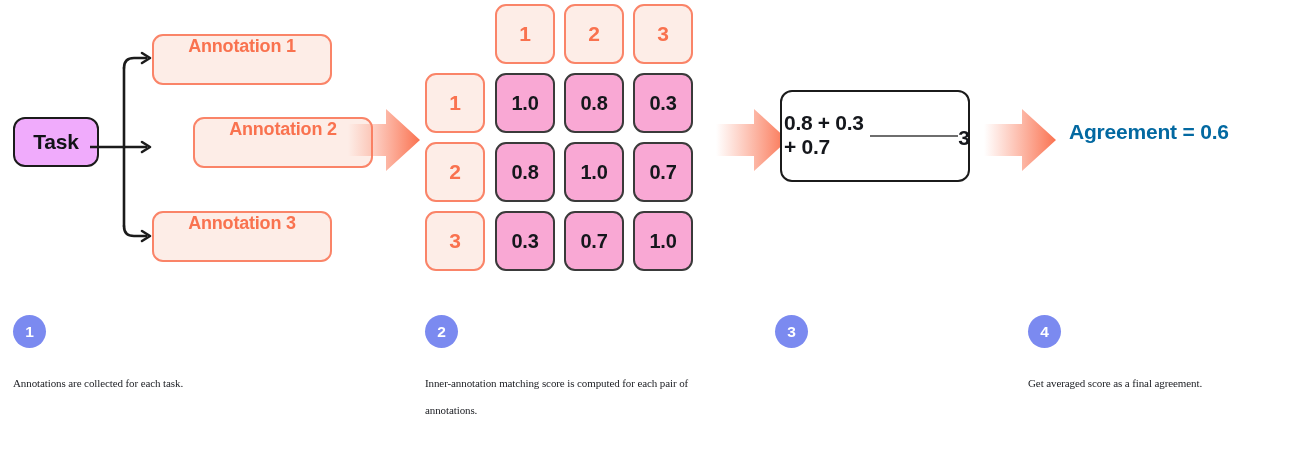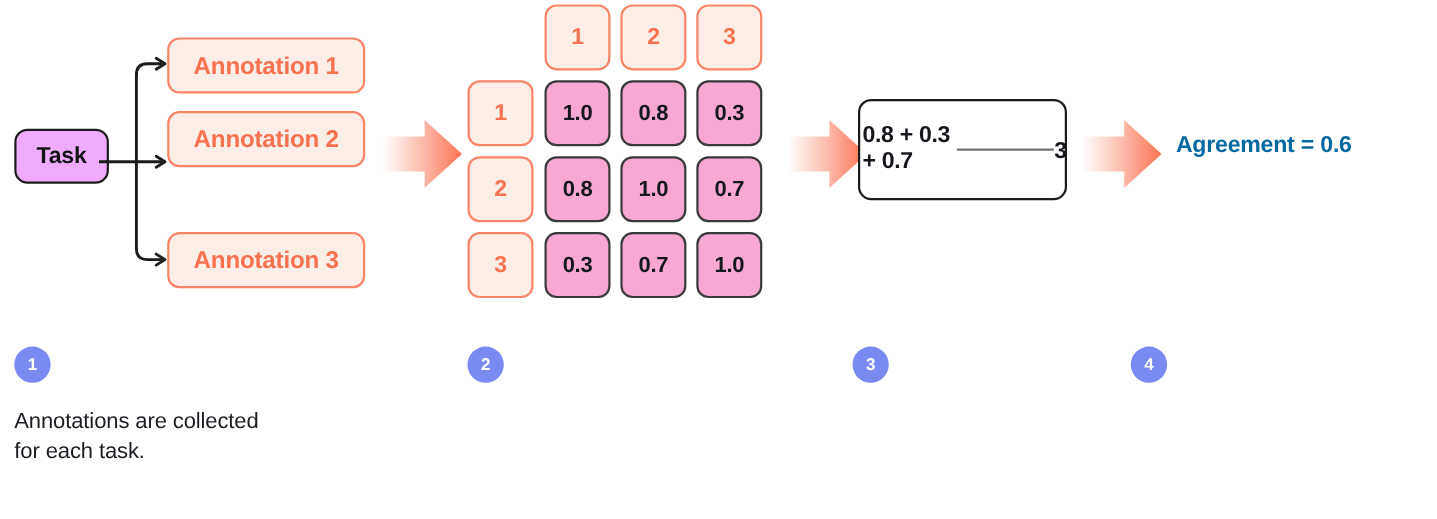--- a/index.html
+++ b/index.html
@@ -44,29 +44,29 @@
   
   .ann-box {
     position: absolute;
     left: 152px;
     width: 176px;
     height: 47px;
     background: #FDEDE7;
     border: 2px solid #FA8468;
     border-radius: 11px;
     display: flex;
-    align-items: center;
-    justify-content: center;
-    font-size: 22px;
+    align-items: flex-start;
+    justify-content: center;
+    font-size: 18px;
     font-weight: 700;
     letter-spacing: -0.2px;
     color: #F9724F;
   }
   .ann-1 { top: 34px; }
-  .ann-2 { top: 101px; }
+  .ann-2 { top: 117px; margin-left: 41px; }
   .ann-3 { top: 211px; }
 
   
   .connector {
     position: absolute;
     left: 90px;
     top: 20px;
     width: 70px;
     height: 240px;
   }
@@ -179,25 +179,26 @@
     background: #7B8AF0;
     color: #ffffff;
     display: flex;
     align-items: center;
     justify-content: center;
     font-size: 15.5px;
     font-weight: 700;
   }
   .step-text {
     margin-top: 22px;
-    font-size: 20px;
+    font-size: 11px;
     line-height: 27px;
     color: #1a1c21;
     letter-spacing: -0.1px;
     font-weight: 400;
+    font-family: Liberation Serif, serif;
   }
   .step-1 { left: 13px;  width: 230px; }
   .step-2 { left: 425px; width: 280px; }
   .step-3 { left: 775px; width: 250px; }
   .step-4 { left: 1028px; width: 250px; }
 </style>
 </head>
 <body>
 
 <div class="stage">
@@ -288,21 +289,23 @@
   </svg>
 
   <div class="result">Agreement = 0.6</div>
 
   <div class="step step-1">
     <div class="step-num">1</div>
     <div class="step-text">Annotations are collected for each task.</div>
   </div>
   <div class="step step-2">
     <div class="step-num">2</div>
+    <div class="step-text">Inner-annotation matching score is computed for each pair of annotations.</div>
   </div>
   <div class="step step-3">
     <div class="step-num">3</div>
   </div>
   <div class="step step-4">
     <div class="step-num">4</div>
+    <div class="step-text">Get averaged score as a final agreement.</div>
   </div>
 
 </div>
 
 </body></html>

